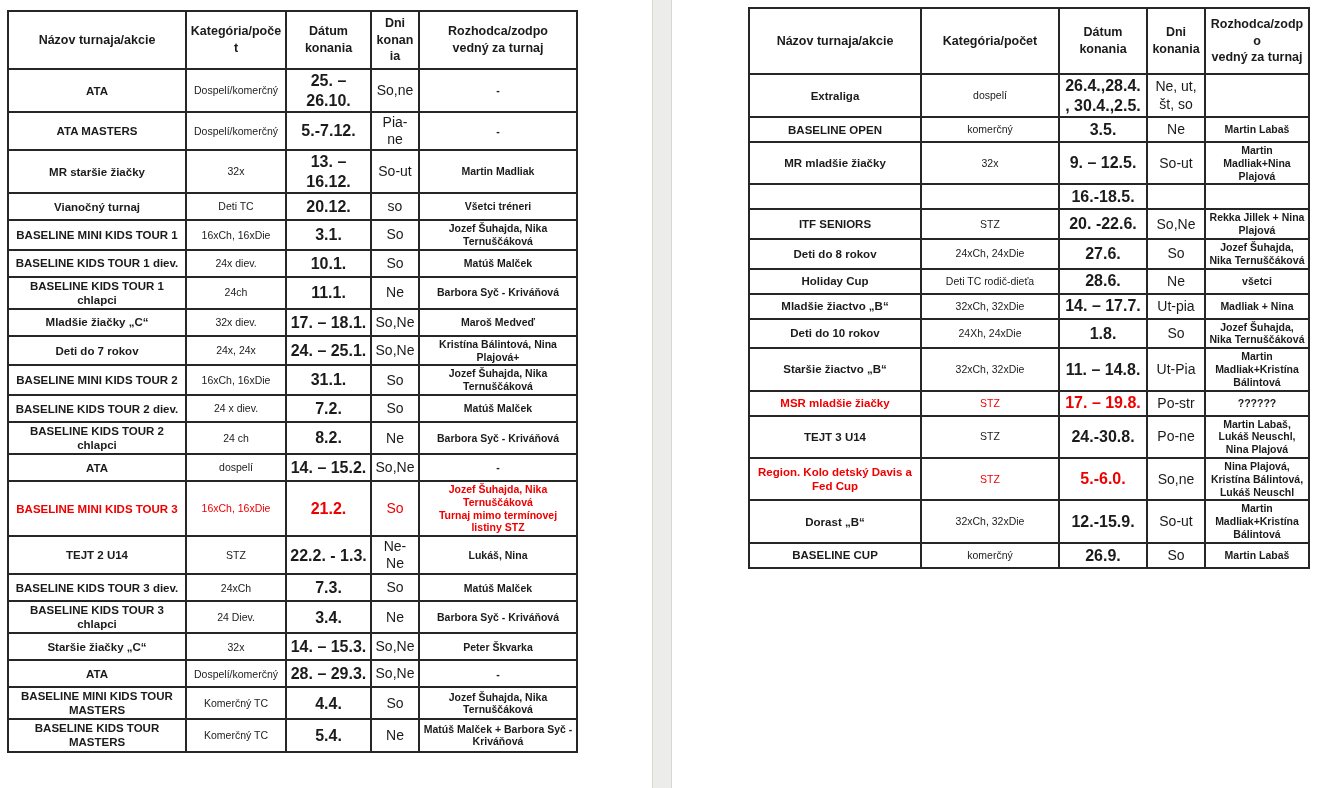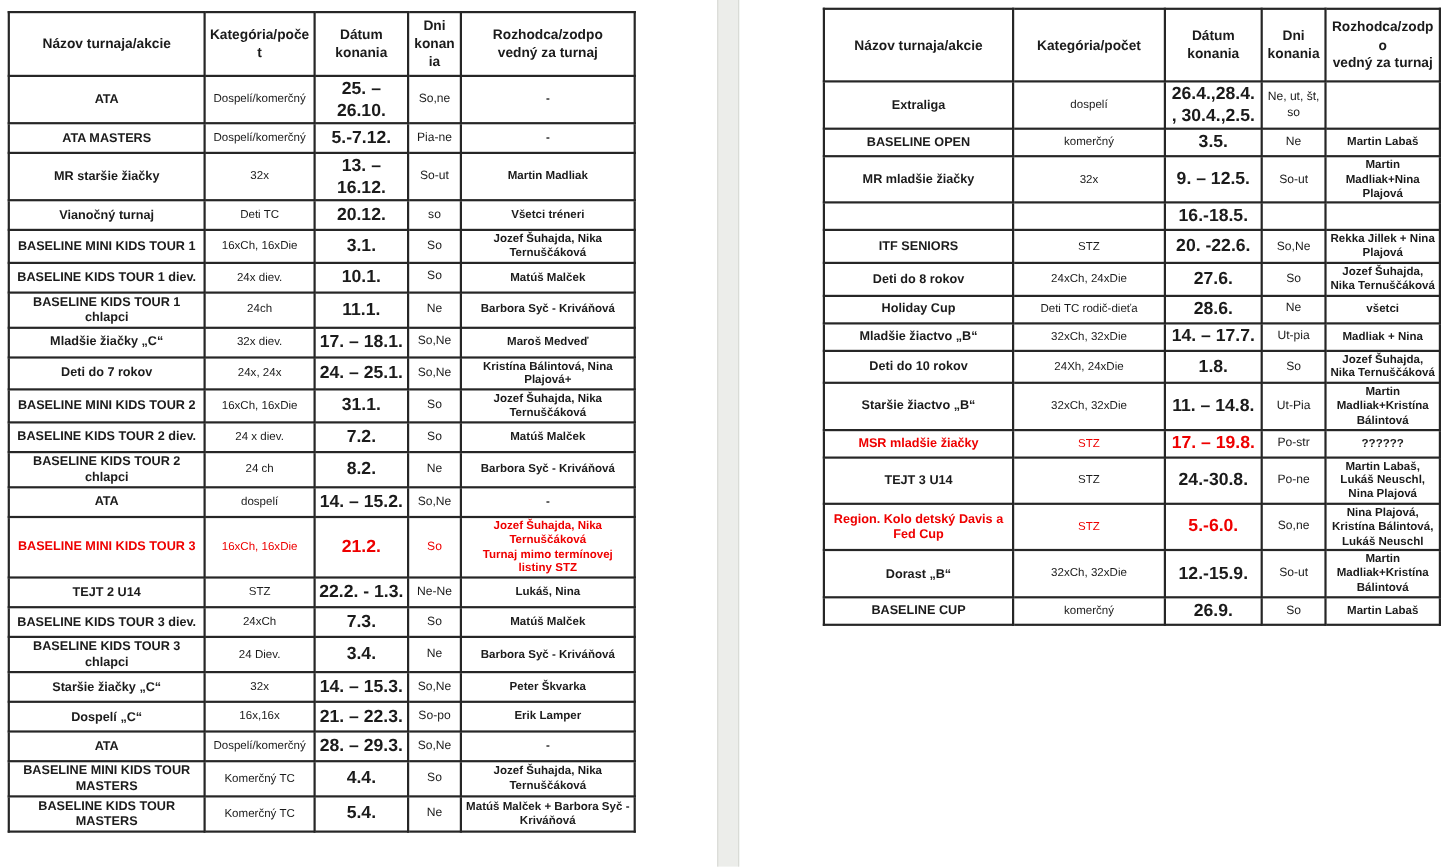--- a/index.html
+++ b/index.html
@@ -43,21 +43,21 @@
   .tbl-right { left: 748px; top: 7px; }
 
   .tbl-left  th { height: 58px; }
   .tbl-right th { height: 66px; }
   .tbl-left  td { height: 27px; }
   .tbl-right td { height: 25px; }
 
   td.col-name    { font-weight: bold; font-size: 11.5px; }
   td.col-category{ font-size: 10.5px; }
   td.col-date    { font-weight: bold; font-size: 16px; white-space: pre-line; }
-  td.col-days    { font-size: 11px; }
+  td.col-days    { font-size: 14px; }
   td.col-referee { font-weight: bold; font-size: 10.5px; white-space: pre-line; line-height: 1.25; }
 
   .red { color: #ee0000; }
 </style>
 </head>
 <body>
 
 <div class="canvas">
 
   <table class="sched tbl-left">
@@ -200,27 +200,20 @@
           <td class="col-referee">Barbora Syč - Kriváňová</td>
         </tr>
         <tr>
           <td class="col-name">Staršie žiačky „C“</td>
           <td class="col-category">32x</td>
           <td class="col-date">14. – 15.3.</td>
           <td class="col-days">So,Ne</td>
           <td class="col-referee">Peter Škvarka</td>
         </tr>
         <tr>
-          <td class="col-name">Dospelí „C“</td>
-          <td class="col-category">16x,16x</td>
-          <td class="col-date">21. – 22.3.</td>
-          <td class="col-days">So-po</td>
-          <td class="col-referee">Erik Lamper</td>
-        </tr>
-        <tr>
           <td class="col-name">ATA</td>
           <td class="col-category">Dospelí/komerčný</td>
           <td class="col-date">28. – 29.3.</td>
           <td class="col-days">So,Ne</td>
           <td class="col-referee">-</td>
         </tr>
         <tr>
           <td class="col-name">BASELINE MINI KIDS TOUR MASTERS</td>
           <td class="col-category">Komerčný TC</td>
           <td class="col-date">4.4.</td>

